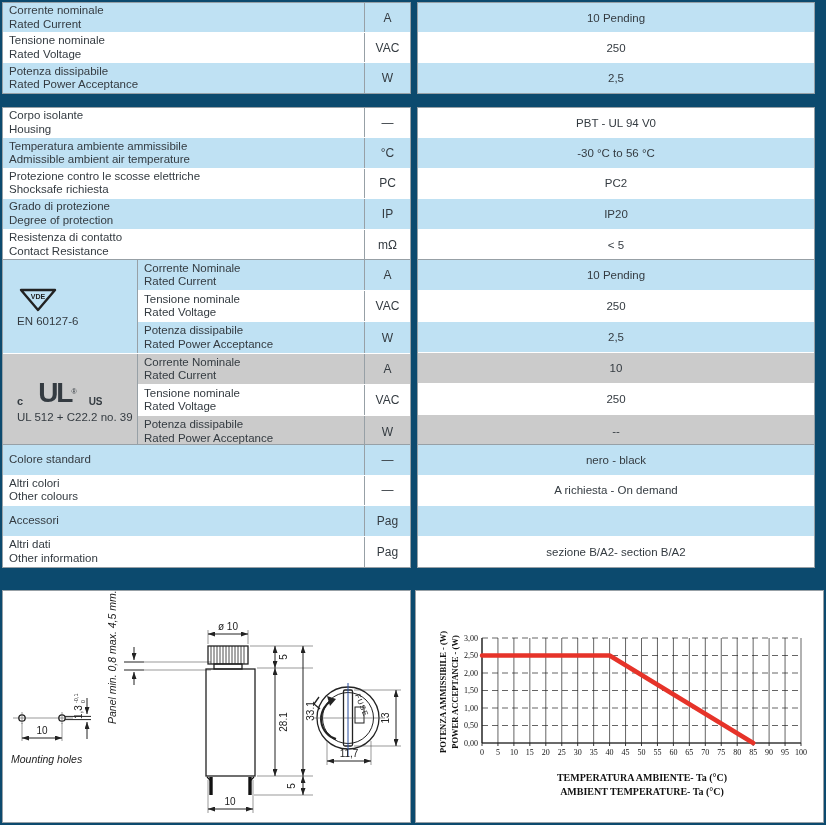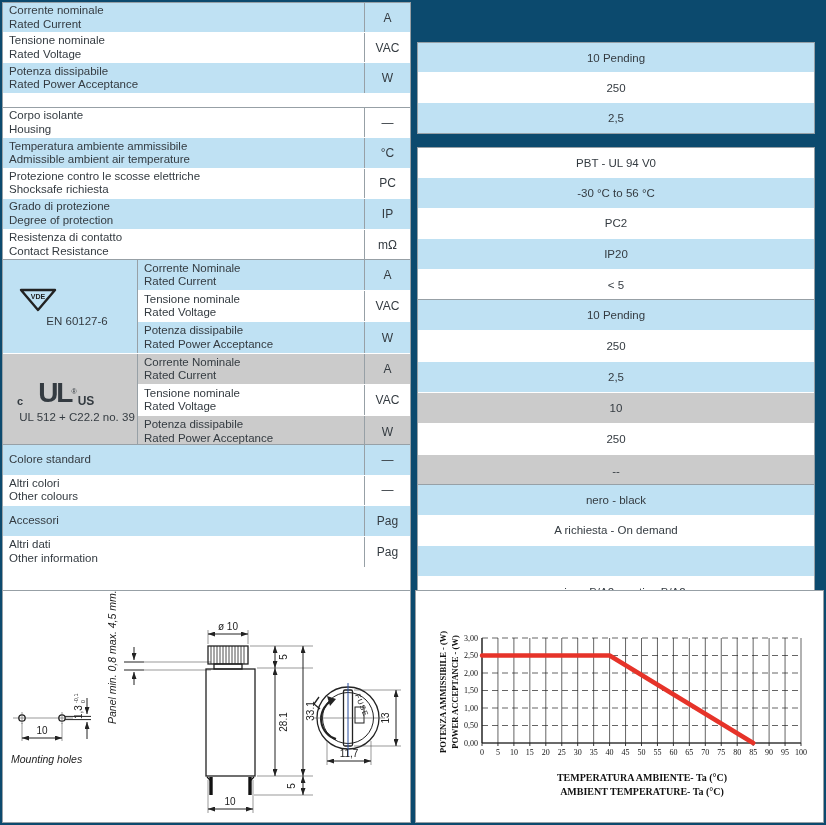--- a/index.html
+++ b/index.html
@@ -1,46 +1,46 @@
 <!DOCTYPE html>
 <html><head>
 <meta charset="utf-8">
 <style>
   html,body{margin:0;padding:0;background:#fff;}
   .page{position:relative;width:826px;height:825px;background:#0c4a6e;overflow:hidden;
         font-family:"Liberation Sans",sans-serif;color:#343b41;}
   .sec{position:absolute;left:2px;display:flex;}
   .tbl{border:1px solid #97a0a6;box-sizing:border-box;background:#fff;}
   .ltable{width:409px;margin-right:6px;}
-  .rtable{width:398px;margin-top:40px;}
+  .rtable{width:398px;}
   .row{display:flex;align-items:center;height:30px;box-sizing:border-box;border-bottom:1px solid #fff;}
   .row:last-child{border-bottom:none;}
   .sec2 .row{height:30.4px;}
   .sec3 .row{height:31px;}
   .sec4 .row{height:30.5px;}
   .blue{background:#bfe1f3;}
   .white{background:#fff;}
   .gray{background:#cbcbcb;}
   .lbl{flex:1;padding-left:6px;font-size:11.5px;line-height:13.5px;}
   .en{font-weight:normal;display:block;}
   .unit{width:46px;align-self:stretch;border-left:1px solid #97a0a6;display:flex;align-items:center;
         justify-content:center;font-size:12px;box-sizing:border-box;}
   .val{justify-content:center;font-size:11.5px;text-align:center;}
   
   .approval{display:flex;}
   .approval + .approval{border-top:1px solid #fff;}
   .agency-cell{width:134px;display:flex;flex-direction:column;justify-content:center;
                padding-left:14px;box-sizing:border-box;}
   .agency-rows{flex:1;border-left:1px solid #97a0a6;}
-  .std{font-size:11.5px;margin-top:2px;text-align:center;}
+  .std{font-size:11.5px;margin-top:2px;}
   .ul-mark{display:flex;align-items:flex-end;line-height:1;margin-bottom:2px;}
   .ul-c{font-size:11px;font-weight:bold;margin-right:1px;}
   .ul-ul{font-size:28px;font-weight:bold;letter-spacing:-2px;margin-left:14px;}
   .ul-reg{font-size:7px;margin-bottom:12px;}
-  .ul-us{font-size:12px;font-weight:bold;margin-left:1px;}
+  .ul-us{font-size:10px;font-weight:bold;margin-left:12px;}
   
   .box{position:absolute;top:590px;height:233px;border:1px solid #97a0a6;box-sizing:border-box;background:#fff;}
   .draw-box{left:2px;width:409px;}
   .chart-box{left:415px;width:409px;}
   .dline{stroke:#222;stroke-width:1;}
   .thin{stroke:#555;stroke-width:0.6;}
   .geom{stroke:#222;stroke-width:1.3;fill:none;}
   .dimtext{font-size:10px;fill:#222;font-family:"Liberation Sans",sans-serif;}
   .dimsmall{font-size:5.5px;fill:#222;font-family:"Liberation Sans",sans-serif;}
   .note{font-size:10.5px;font-style:italic;fill:#222;font-family:"Liberation Sans",sans-serif;}

